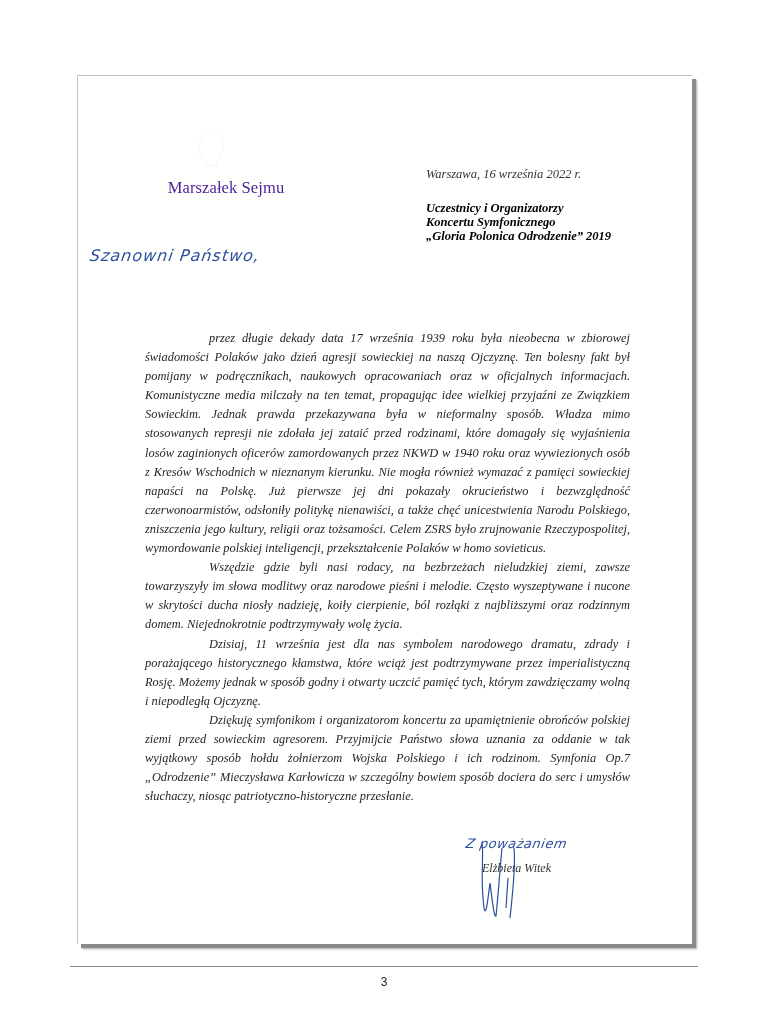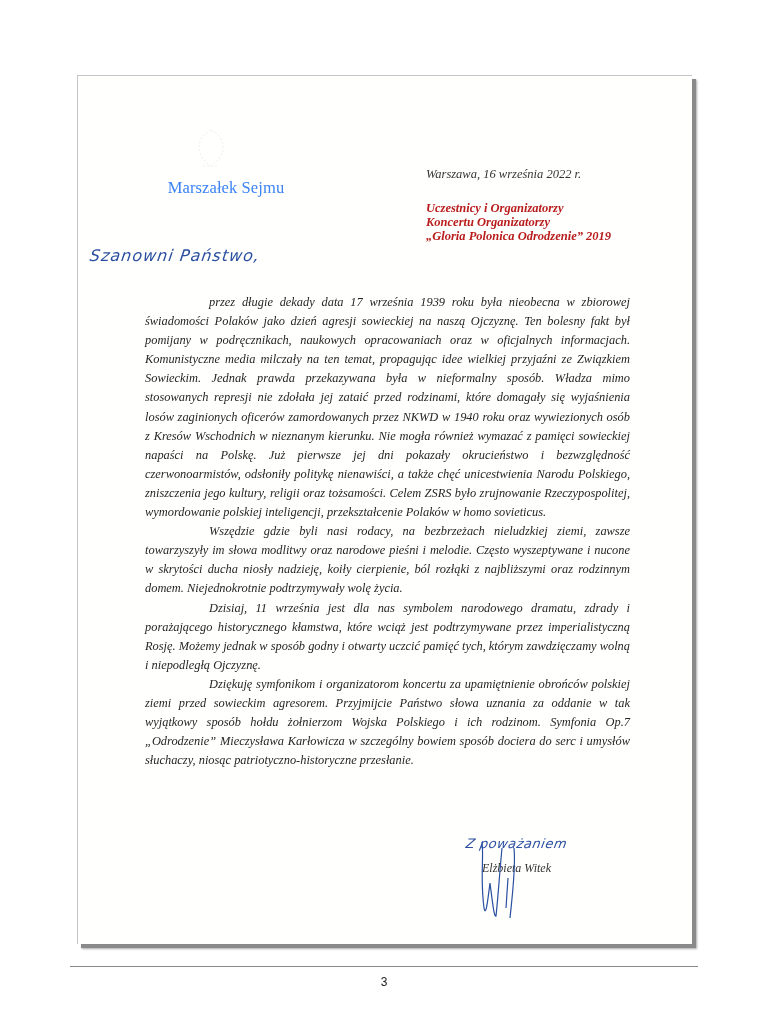--- a/index.html
+++ b/index.html
@@ -3,27 +3,27 @@
 <meta charset="utf-8">
 <style>
   html, body { margin:0; padding:0; background:#ffffff; }
   body { width:768px; height:1024px; position:relative; overflow:hidden; font-family:"Liberation Serif", serif; }
   .letter {
     position:absolute; left:77px; top:75px; width:614px; height:868px;
     background:#fffffe; border-top:1px solid #c4c4c4; border-left:1px solid #c4c4c4;
     box-shadow: 4px 4px 0 #8a8a8a, 5px 5px 2px #aaaaaa;
   }
   .emblem { position:absolute; left:115px; top:50px; width:36px; height:44px; opacity:0.18; }
-  .sender { position:absolute; left:36px; top:100px; width:224px; text-align:center; font-family:"Liberation Serif", serif; font-size:16.5px; color:#3b82f6; line-height:24px; letter-spacing:0.1px; }
+  .sender { position:absolute; left:36px; top:100px; width:224px; text-align:center; font-family:"Liberation Serif", serif; font-size:16.5px; color:#4c1d95; line-height:24px; letter-spacing:0.1px; }
   .date { position:absolute; left:348px; top:65px; font-style:italic; font-size:12.5px; color:#333;margin-top:26px; }
-  .recipient { position:absolute; left:348px; top:125px; font-style:italic; font-weight:bold; font-size:12.5px; color:#b91c1c; line-height:14px; }
+  .recipient { position:absolute; left:348px; top:125px; font-style:italic; font-weight:bold; font-size:12.5px; color:#000000; line-height:14px; }
   .salutation { position:absolute; left:12px; top:170px; font-family:"DejaVu Sans", sans-serif; font-style:italic; font-size:16px; color:#2b4fa0; letter-spacing:1px; transform:skewX(-8deg); }
   .body { position:absolute; left:67px; top:217px; width:485px; font-style:italic; font-size:12.4px; color:#262626; line-height:19.1px; text-align:justify; }
   .body p { margin:0; text-indent:64px; }
-  .body p.first { text-indent:64px; }
+  .body p.first { text-indent:64px;margin-top:36px; }
   .sig-hand { position:absolute; left:388px; top:760px; font-family:"DejaVu Sans", sans-serif; font-style:italic; font-size:13px; color:#2b4fa0; transform:skewX(-10deg); letter-spacing:0.5px; }
   .sig-name { position:absolute; left:404px; top:785px; font-style:italic; font-size:12px; color:#333; }
   .sig-scrawl { position:absolute; left:392px; top:762px; width:60px; height:90px; }
   .rule { position:absolute; left:70px; top:966px; width:628px; height:1px; background:#8a8a8a; }
   .page-num { position:absolute; left:0; top:975px; width:768px; text-align:center; font-family:"Liberation Sans", sans-serif; font-size:12px; color:#222; }
 </style>
 </head>
 <body>
 
 <div class="letter">
@@ -33,21 +33,21 @@
   </svg>
 
   <div class="sender">
     <div>Marszałek Sejmu</div>
   </div>
 
   <div class="date">Warszawa, 16 września 2022 r.</div>
 
   <div class="recipient">
     <div>Uczestnicy i Organizatorzy</div>
-    <div>Koncertu Organizatorzy</div>
+    <div>Koncertu Symfonicznego</div>
     <div>„Gloria Polonica Odrodzenie” 2019</div>
   </div>
 
   <div class="salutation">Szanowni Państwo,</div>
 
   <div class="body">
     <p class="first">przez długie dekady data 17 września 1939 roku była nieobecna w zbiorowej świadomości Polaków jako dzień agresji sowieckiej na naszą Ojczyznę. Ten bolesny fakt był pomijany w podręcznikach, naukowych opracowaniach oraz w oficjalnych informacjach. Komunistyczne media milczały na ten temat, propagując idee wielkiej przyjaźni ze Związkiem Sowieckim. Jednak prawda przekazywana była w nieformalny sposób. Władza mimo stosowanych represji nie zdołała jej zataić przed rodzinami, które domagały się wyjaśnienia losów zaginionych oficerów zamordowanych przez NKWD w 1940 roku oraz wywiezionych osób z Kresów Wschodnich w nieznanym kierunku. Nie mogła również wymazać z pamięci sowieckiej napaści na Polskę. Już pierwsze jej dni pokazały okrucieństwo i bezwzględność czerwonoarmistów, odsłoniły politykę nienawiści, a także chęć unicestwienia Narodu Polskiego, zniszczenia jego kultury, religii oraz tożsamości. Celem ZSRS było zrujnowanie Rzeczypospolitej, wymordowanie polskiej inteligencji, przekształcenie Polaków w homo sovieticus.</p>
     <p>Wszędzie gdzie byli nasi rodacy, na bezbrzeżach nieludzkiej ziemi, zawsze towarzyszyły im słowa modlitwy oraz narodowe pieśni i melodie. Często wyszeptywane i nucone w skrytości ducha niosły nadzieję, koiły cierpienie, ból rozłąki z najbliższymi oraz rodzinnym domem. Niejednokrotnie podtrzymywały wolę życia.</p>
     <p>Dzisiaj, 11 września jest dla nas symbolem narodowego dramatu, zdrady i porażającego historycznego kłamstwa, które wciąż jest podtrzymywane przez imperialistyczną Rosję. Możemy jednak w sposób godny i otwarty uczcić pamięć tych, którym zawdzięczamy wolną i niepodległą Ojczyznę.</p>
     <p>Dziękuję symfonikom i organizatorom koncertu za upamiętnienie obrońców polskiej ziemi przed sowieckim agresorem. Przyjmijcie Państwo słowa uznania za oddanie w tak wyjątkowy sposób hołdu żołnierzom Wojska Polskiego i ich rodzinom. Symfonia Op.7 „Odrodzenie” Mieczysława Karłowicza w szczególny bowiem sposób dociera do serc i umysłów słuchaczy, niosąc patriotyczno-historyczne przesłanie.</p>

